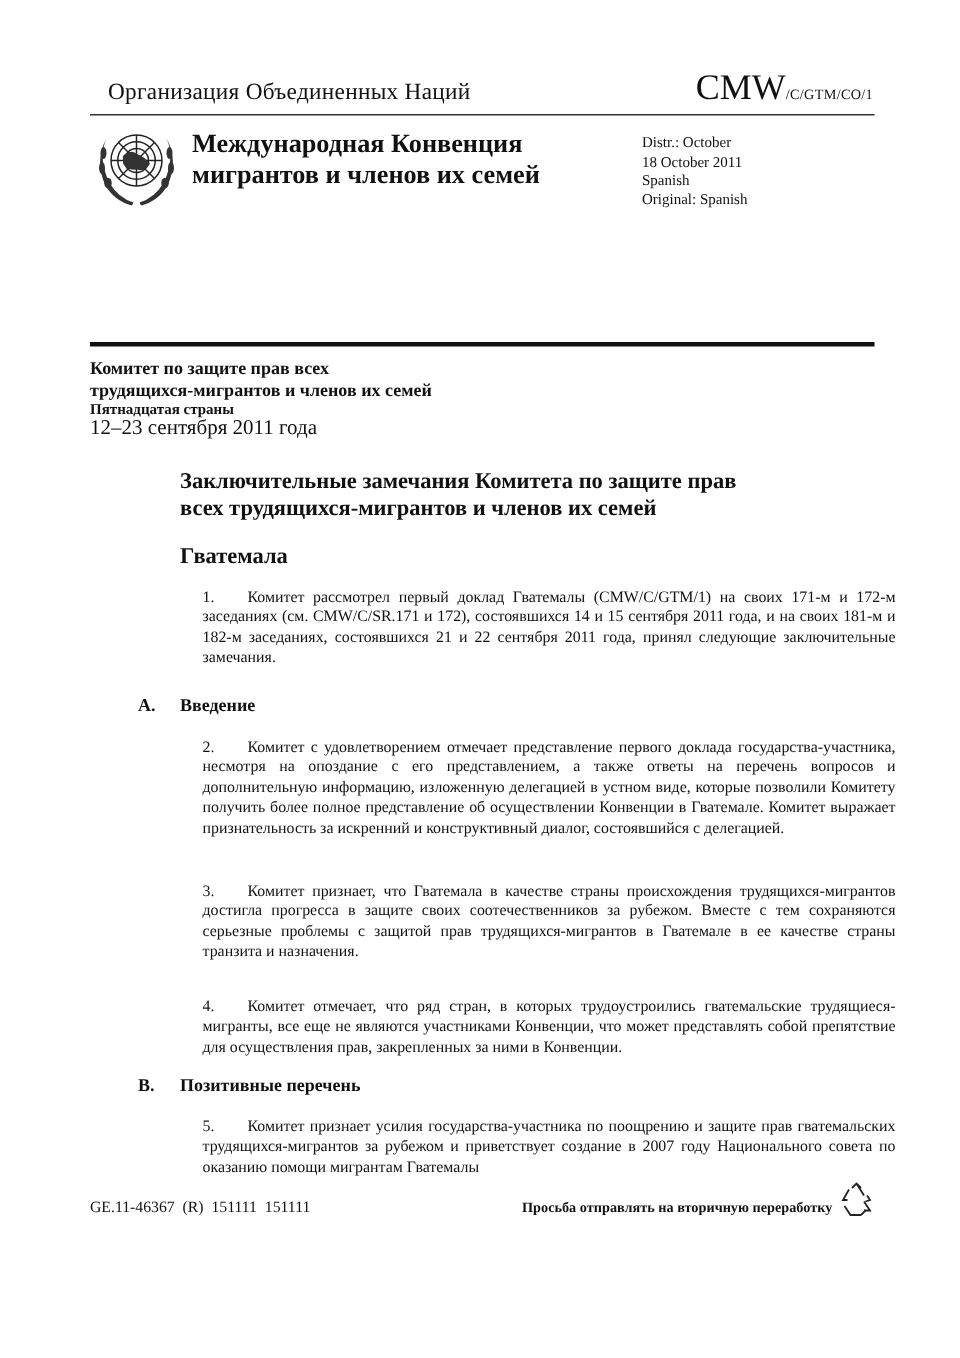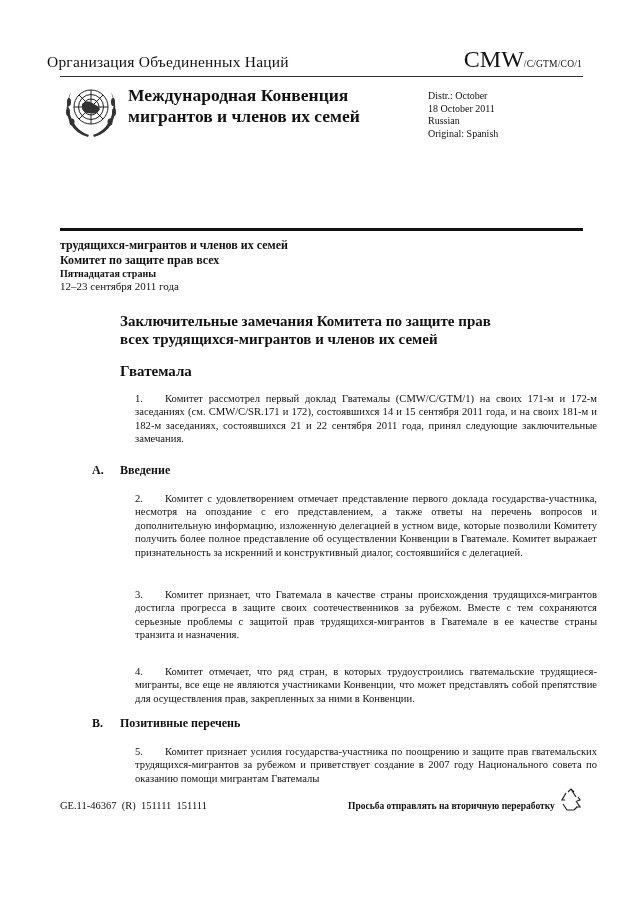--- a/index.html
+++ b/index.html
@@ -1,29 +1,29 @@
 <!DOCTYPE html>
 <html><head>
 <meta charset="utf-8">
 <style>
   html, body { margin: 0; padding: 0; background: #ffffff; }
   body { width: 640px; height: 905px; position: relative; overflow: hidden;
          font-family: "Liberation Serif", "DejaVu Serif", serif; color: #111; }
   .abs { position: absolute; }
-  .org { left: 47px; top: 53px; font-size: 15.5px; letter-spacing: 0.2px; }
+  .org { left: 72px; top: 53px; font-size: 15.5px; letter-spacing: 0.2px; }
   .symbol { right: 58px; top: 46px; font-size: 24px; white-space: nowrap; }
   .symbol .sub { font-size: 9.5px; letter-spacing: 0.2px; }
   .rule-thin { left: 60px; top: 76px; width: 523px; height: 0; border-top: 1.5px solid #333; }
   .rule-thick { left: 60px; top: 228px; width: 523px; height: 0; border-top: 3px solid #111; }
   .logo { left: 64px; top: 80px; width: 54px; height: 60px; }
   .conv-title { left: 128px; top: 85px; font-size: 17.5px; font-weight: bold; line-height: 21px; }
   .distr { left: 428px; top: 90px; font-size: 10px; line-height: 12.5px; }
   .committee { left: 60px; top: 238px; font-size: 12px; font-weight: bold; line-height: 15px; }
   .session { left: 60px; top: 268px; font-size: 10px; font-weight: bold; line-height: 12px; }
-  .dates { left: 60px; top: 280px; font-size: 11px; line-height: 12px; }
+  .dates { left: 60px; top: 280px; font-size: 14px; line-height: 12px; }
   .main-title { left: 120px; top: 312px; font-size: 15px; font-weight: bold; line-height: 18px; width: 420px; }
   .country { left: 120px; top: 363px; font-size: 15px; font-weight: bold; }
   .para { left: 135px; width: 462px; font-size: 10.6px; line-height: 13.4px; text-align: justify; }
   .para .num { display: inline-block; width: 30px; }
   .p1 { top: 392px; }
   .p2 { top: 492px; }
   .p3 { top: 588px; }
   .p4 { top: 648px; margin-top: 17px; }
   .p5 { top: 745px; }
   .section { left: 92px; font-size: 12px; font-weight: bold; }
@@ -66,29 +66,29 @@
 </svg>
 
 <div class="abs conv-title">
   <div>Международная Конвенция</div>
   <div>мигрантов и членов их семей</div>
 </div>
 
 <div class="abs distr">
   <div>Distr.: October</div>
   <div>18 October 2011</div>
-  <div>Russian</div>
+  <div>Spanish</div>
   <div>Original: Spanish</div>
 </div>
 
 <div class="abs rule-thick"></div>
 
 <div class="abs committee">
+  <div>Комитет по защите прав всех</div>
   <div>трудящихся-мигрантов и членов их семей</div>
-  <div>Комитет по защите прав всех</div>
 </div>
 <div class="abs session">Пятнадцатая страны</div>
 <div class="abs dates">12–23 сентября 2011 года</div>
 
 <div class="abs main-title">
   <div>Заключительные замечания Комитета по защите прав</div>
   <div>всех трудящихся-мигрантов и членов их семей</div>
 </div>
 <div class="abs country">Гватемала</div>
 

